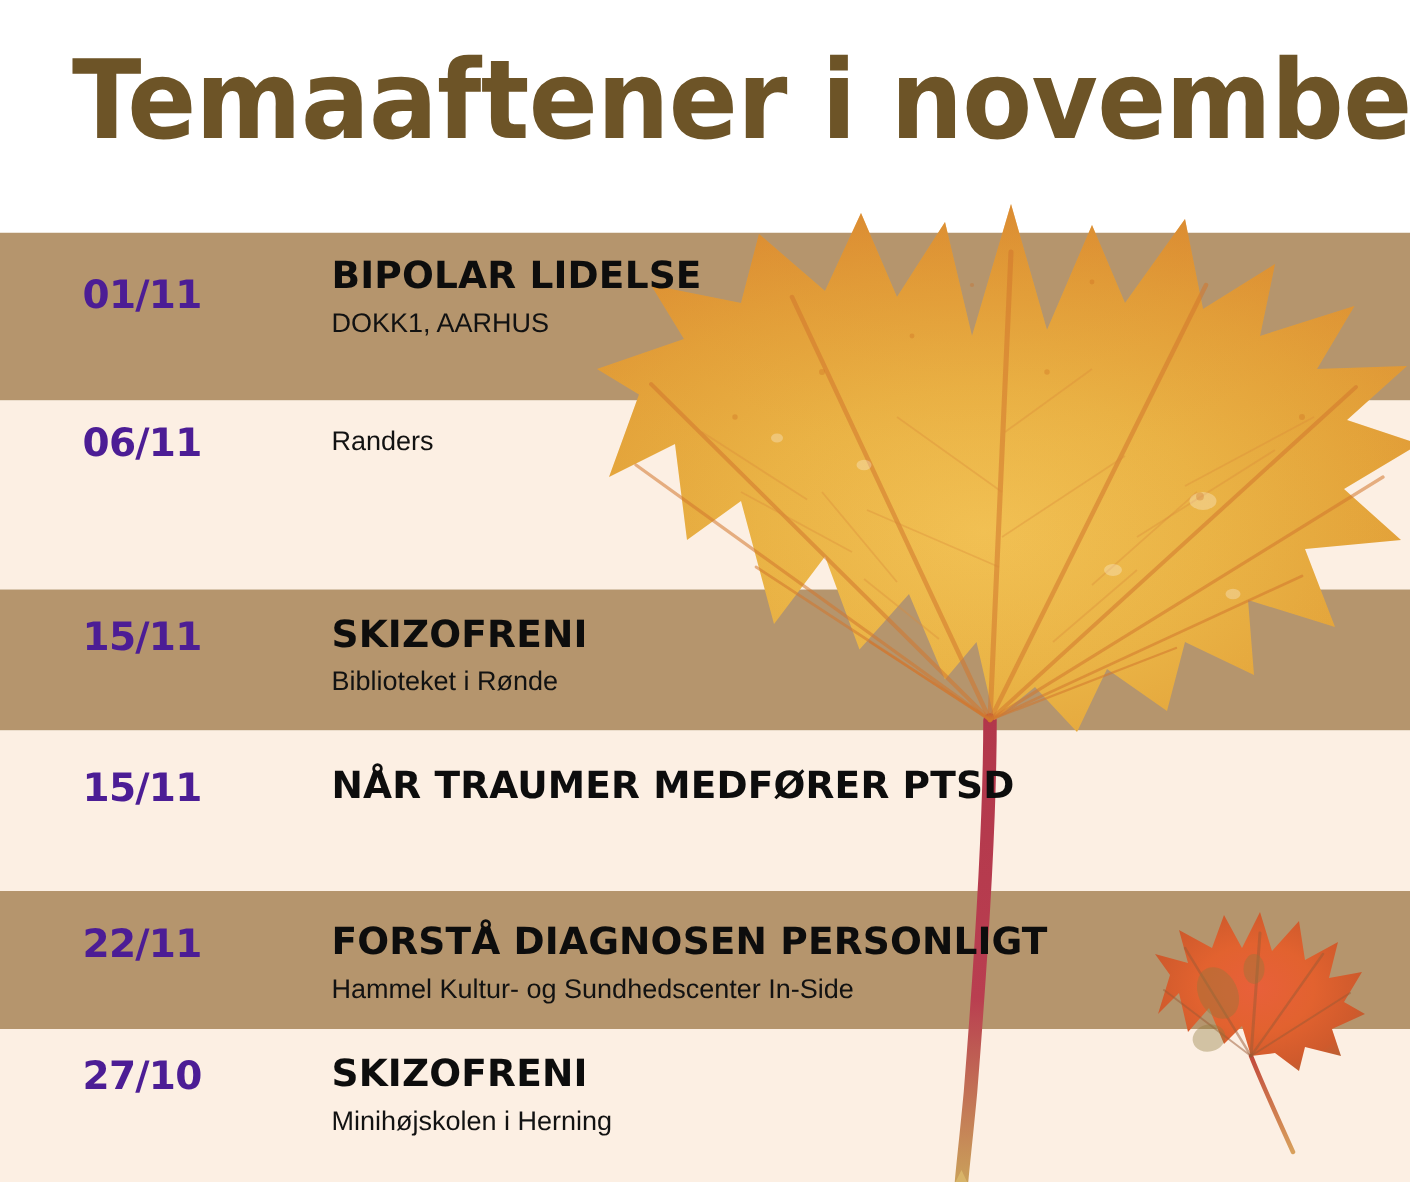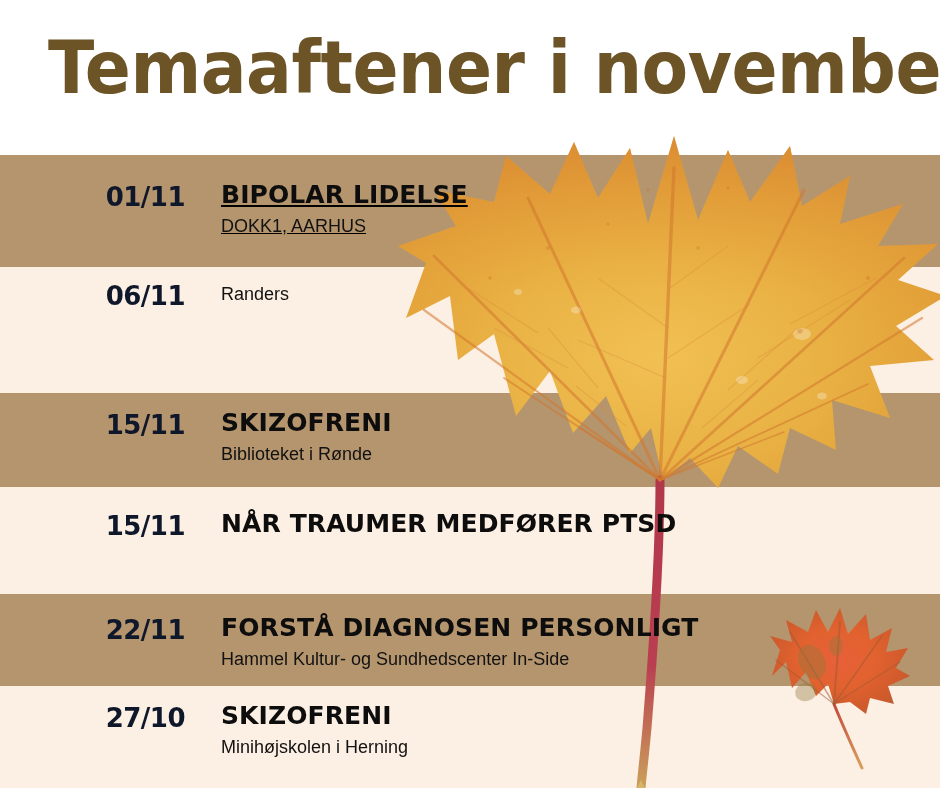--- a/index.html
+++ b/index.html
@@ -64,26 +64,26 @@
     width: 940px;
     z-index: 30;
     pointer-events: none;
   }
   .rowtext > * { pointer-events: auto; }
 
   .date {
     position: absolute;
     left: 55px;
     width: 130px;
-    text-align: right;
+    text-align: left;
     font-family: "DejaVu Sans", "Liberation Sans", sans-serif;
     font-weight: bold;
     font-size: 26px;
     line-height: 30px;
-    color: #0f172a;
+    color: #4c1d95;
     letter-spacing: -0.5px;
   }
   .info {
     position: absolute;
     left: 221px;
     right: 10px;
   }
   .ev-title {
     font-family: "DejaVu Sans", "Liberation Sans", sans-serif;
     font-weight: bold;
@@ -271,21 +271,21 @@
   </div>
 
   <div class="header">
     <div class="poster-title">Temaaftener i november</div>
   </div>
 
   <div class="rowtext">
 
     <div>
       <div class="date" style="top:182px;">01/11</div>
-      <div class="info" style="top:179px;text-decoration:underline;">
+      <div class="info" style="top:168px;">
         <div class="ev-title">BIPOLAR LIDELSE</div>
         <div class="ev-place">DOKK1, AARHUS</div>
       </div>
     </div>
 
     <div>
       <div class="date" style="top:281px;">06/11</div>
       <div class="info" style="top:278px;">
         <div class="ev-place">Randers</div>
       </div>

